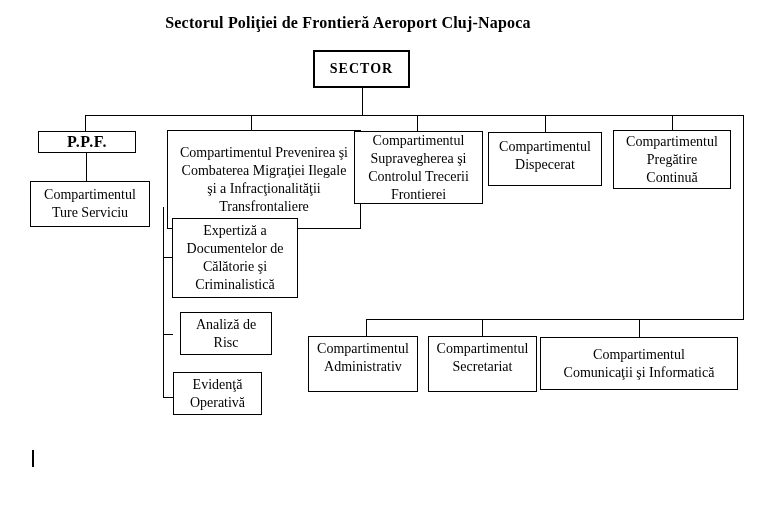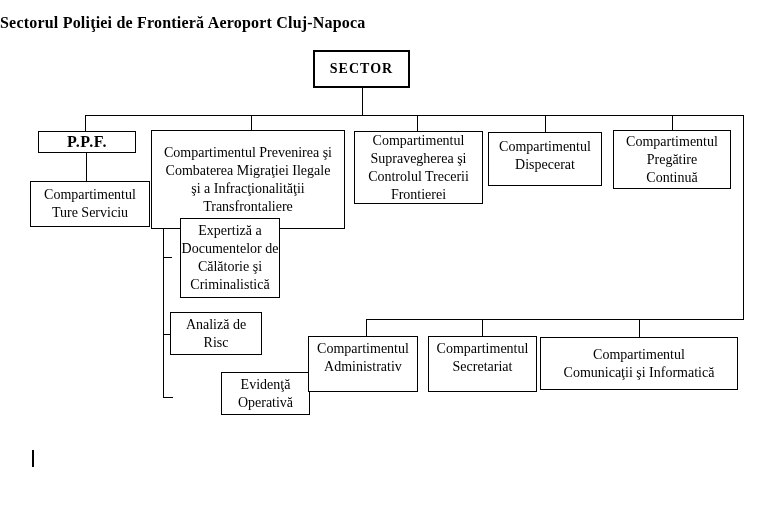--- a/index.html
+++ b/index.html
@@ -9,20 +9,21 @@
     height: 510px;
     background: #ffffff;
     font-family: "Liberation Serif", "DejaVu Serif", serif;
     color: #000000;
     overflow: hidden;
   }
   .title {
     position: absolute;
     left: 0; top: 14px;
     width: 696px;
+    text-align: center;
     font-weight: bold;
     font-size: 16px;
     letter-spacing: 0.2px;
   }
   .node {
     position: absolute;
     box-sizing: border-box;
     border: 1px solid #000000;
     background: #ffffff;
     display: flex;
@@ -35,27 +36,27 @@
     font-size: 14px;
     line-height: 18px;
   }
   .node.top-align { align-items: flex-start; }
   
   .n-sector { left: 313px; top: 50px; width: 97px; height: 38px; border-width: 2px; }
   .n-sector .node-label { font-weight: bold; font-size: 14px; letter-spacing: 1px; line-height: 20px; }
   .n-ppf { left: 38px; top: 131px; width: 98px; height: 22px; }
   .n-ppf .node-label { font-weight: bold; font-size: 16px; line-height: 14px; letter-spacing: 0.5px; }
   .n-ture { left: 30px; top: 181px; width: 120px; height: 46px; }
-  .n-prevenirea { left: 151px; top: 130px; width: 194px; height: 99px; }
+  .n-prevenirea { left: 167px; top: 130px; width: 194px; height: 99px; }
   .n-supravegherea { left: 354px; top: 131px; width: 129px; height: 73px; }
   .n-dispecerat { left: 488px; top: 132px; width: 114px; height: 54px; padding-top: 5px; }
   .n-pregatire { left: 613px; top: 130px; width: 118px; height: 59px; }
-  .n-expertiza { left: 172px; top: 218px; width: 100px; height: 80px; margin-left: 8px; }
-  .n-analiza { left: 170px; top: 312px; width: 92px; height: 43px; }
-  .n-evidenta { left: 173px; top: 372px; width: 89px; height: 43px; margin-left: 48px; }
+  .n-expertiza { left: 172px; top: 218px; width: 126px; height: 80px; }
+  .n-analiza { left: 180px; top: 312px; width: 92px; height: 43px; }
+  .n-evidenta { left: 173px; top: 372px; width: 89px; height: 43px; }
   .n-administrativ { left: 308px; top: 336px; width: 110px; height: 56px; padding-top: 3px; }
   .n-secretariat { left: 428px; top: 336px; width: 109px; height: 56px; padding-top: 3px; }
   .n-comunicatii { left: 540px; top: 337px; width: 198px; height: 53px; }
   .line { position: absolute; background: #000000; }
   .cursor-mark { position: absolute; left: 32px; top: 450px; width: 2px; height: 17px; background: #000000; }
 </style>
 </head>
 <body>
 
 <div id="canvas">

